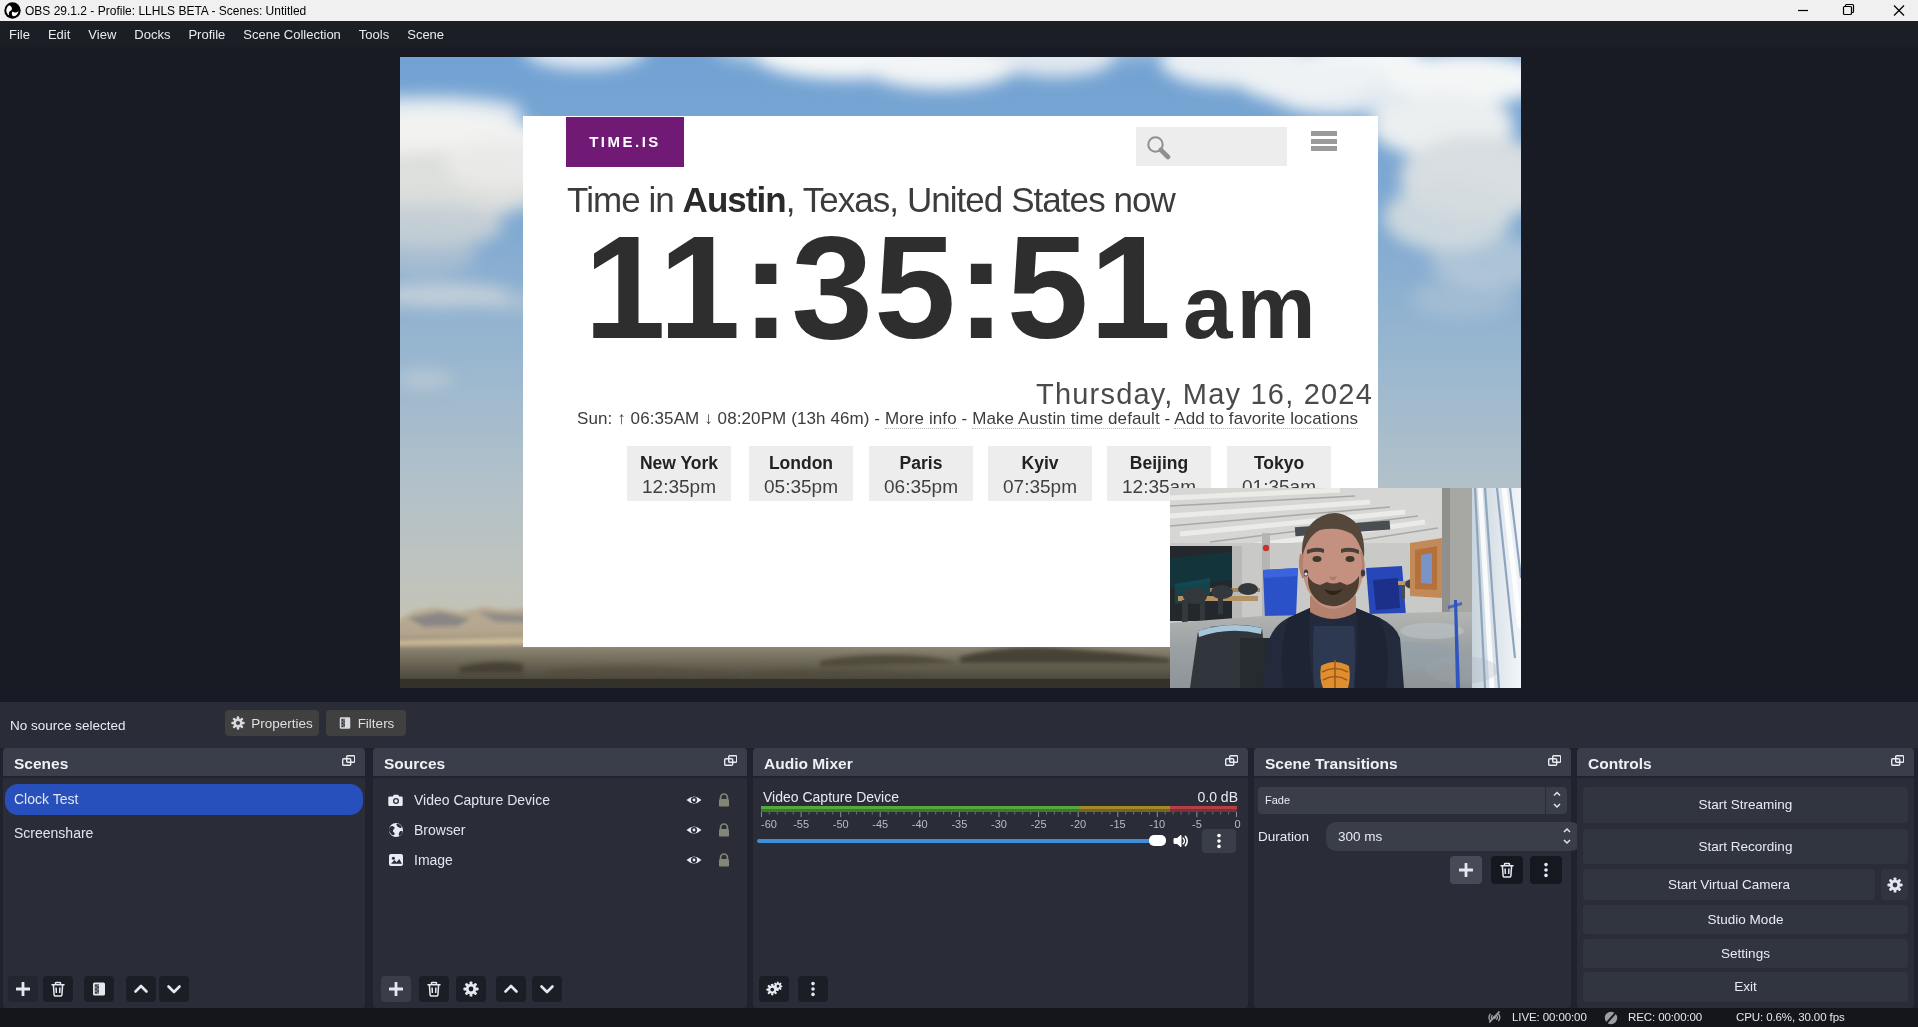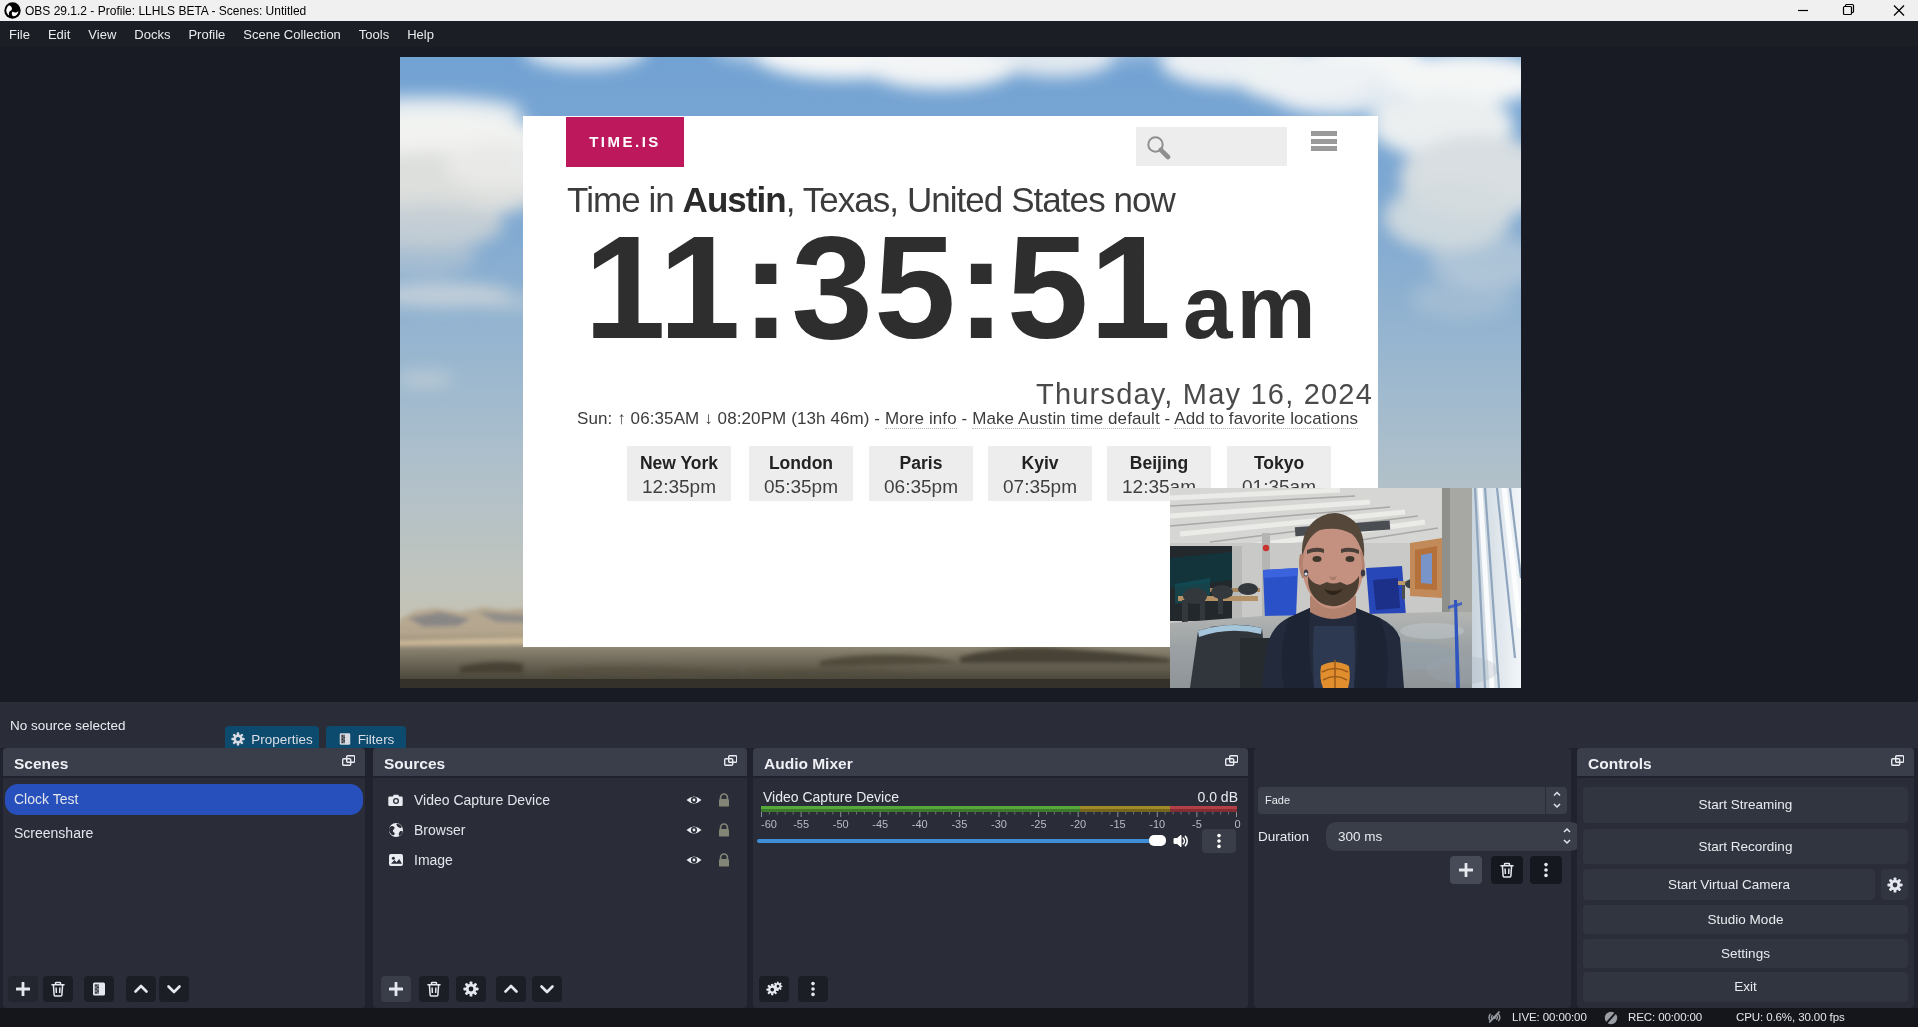--- a/index.html
+++ b/index.html
@@ -16,42 +16,42 @@
   #menubar { position:absolute; left:0; top:21px; width:1918px; height:26px; background:#1b1e24;
     color:#e9ebee; font-size:13px; display:flex; align-items:center; }
   #menubar span { padding:0 9px; }
 
   
   #mainarea { position:absolute; left:0; top:47px; width:1918px; height:655px; background:#181b24; }
   #preview { position:absolute; left:400px; top:10px; width:1121px; height:631px; background:#6fa1d2; overflow:hidden; }
 
   
   #card { position:absolute; left:123px; top:59px; width:855px; height:531px; background:#fff; }
-  #logo { position:absolute; left:43px; top:1px; width:118px; height:50px; background:#be185d;
+  #logo { position:absolute; left:43px; top:1px; width:118px; height:50px; background:#701a75;
      color:#fff; font-weight:bold; font-size:15px; letter-spacing:2.5px; text-align:center; line-height:50px; }
   #searchbox { position:absolute; left:613px; top:11px; width:151px; height:39px; background:#ededed; }
   #burger div { position:absolute; left:788px; width:26px; height:5px; background:#9a9a9a; }
   #h1line { position:absolute; left:44px; top:66px; font-size:35px; letter-spacing:-0.95px; line-height:1; color:#3c3c3c; white-space:nowrap; }
   #h1line b { color:#2b2b2b; }
   #bigtime { position:absolute; left:61px; top:97.5px; font-size:147px; line-height:1; font-weight:bold; color:#2e2e2e; letter-spacing:1px; white-space:nowrap;}
   #ampm { position:absolute; left:660px; top:146.5px; font-size:89px; line-height:1; font-weight:bold; color:#2e2e2e; letter-spacing:4px; }
   #dateline { position:absolute; right:5px; top:263.5px; font-size:29px; letter-spacing:1.2px; line-height:1; color:#4a4a4a; white-space:nowrap; }
   #sunline { position:absolute; left:54px; top:293px; font-size:17px; letter-spacing:0.1px; line-height:1.2; color:#3c3c3c; white-space:nowrap; }
   #sunline .lk { border-bottom:1px dotted #b5b5b5;text-align:right; }
   .wbox { position:absolute; top:330px; width:104px; height:55px; background:#ededed; text-align:center; }
   .wbox .c { font-weight:bold; font-size:17.5px; color:#222; margin-top:7px; }
   .wbox .t { font-size:19px; color:#3f3f3f; margin-top:2px; }
 
   
   #webcam { position:absolute; left:770px; top:431px; width:351px; height:200px; background:#b9bdbe; overflow:hidden; }
 
   
   #selbar { position:absolute; left:0; top:702px; width:1918px; height:46px; background:#2a2d38; }
   #selbar .nosrc { position:absolute; left:10px; top:16px; font-size:13.5px; color:#e9ebf0; }
-  .tbtn { position:absolute; top:24px; height:26px; background:#0c4a6e; border-radius:4px; color:#dcdfe5;
+  .tbtn { position:absolute; top:8px; height:26px; background:#404040; border-radius:4px; color:#dcdfe5;
      font-size:13.5px; display:flex; align-items:center; justify-content:center; gap:6px; }
 
   
   .panel { position:absolute; top:748px; height:260px; background:#2a2d38; border-radius:4px; }
   .phead { position:absolute; left:0; top:0; right:0; height:30px; background:#3a3e4a;
      border-radius:4px 4px 0 0; border-bottom:2px solid #20232b; }
   .phead .ptitle { position:absolute; left:11px; top:6.5px; font-weight:bold; font-size:15.5px; color:#eef0f4; }
   .popout { position:absolute; right:10px; top:7px; }
 
   .srow { position:absolute; left:2px; right:2px; height:30px; color:#e2e5ea; font-size:14px; line-height:30px; }
@@ -190,21 +190,21 @@
   </div>
 
   <div id="menubar">
     <span>File</span>
       <span>Edit</span>
       <span>View</span>
       <span>Docks</span>
       <span>Profile</span>
       <span>Scene Collection</span>
       <span>Tools</span>
-      <span>Help</span>
+      <span>Scene</span>
   </div>
 
   <div id="mainarea">
     <div id="preview">
       <svg id="bgsky" class="abs" style="left:0;top:0" width="1121" height="631" viewBox="0 0 1121 631">
 <defs>
  <linearGradient id="skyg" x1="0" y1="0" x2="0" y2="1">
    <stop offset="0" stop-color="#72a2d3"></stop>
    <stop offset="0.25" stop-color="#7fa9d2"></stop>
    <stop offset="0.5" stop-color="#9cb8cf"></stop>
@@ -674,20 +674,26 @@
           <use href="#igear2" fill="#e5e8ee"></use>
         </svg>
       </div>
     <div class="dockbtn" style="left:45px;top:228px">
         <svg width="16" height="16" viewBox="0 0 16 16">
           <use href="#idots" fill="#e5e8ee"></use>
         </svg>
       </div>
   </div>
   <div class="panel" id="p-trans" style="left:1254px;width:317px">
+    <div class="phead">
+        <span class="ptitle">Scene Transitions</span>
+      <svg class="popout" width="13" height="12" viewBox="0 0 13 12">
+          <use href="#popout" stroke="#e9ebf0"></use>
+        </svg>
+      </div>
     <div class="abs" style="left:4px;top:39px;width:309px;height:27px;background:#3a3e48;border-radius:4px;font-size:11px;color:#e9ebf0;line-height:27px">
       <span style="margin-left:7px">Fade</span>
       <div class="abs" style="right:0;top:0;width:22px;height:27px;border-left:1px solid #2a2d36">
         <svg class="abs" style="left:3px;top:2px" width="16" height="11" viewBox="0 0 16 11">
             <path d="M5 6.5 L8 3.5 L11 6.5" fill="none" stroke="#dfe3ea" stroke-width="1.5"></path>
           </svg>
         <svg class="abs" style="left:3px;top:13px" width="16" height="11" viewBox="0 0 16 11">
             <path d="M5 4 L8 7 L11 4" fill="none" stroke="#dfe3ea" stroke-width="1.5"></path>
           </svg>
       </div>

